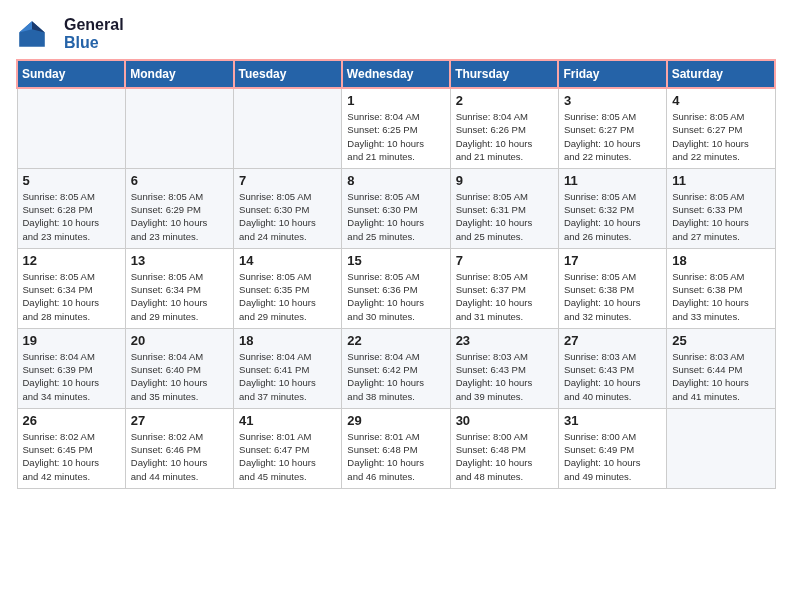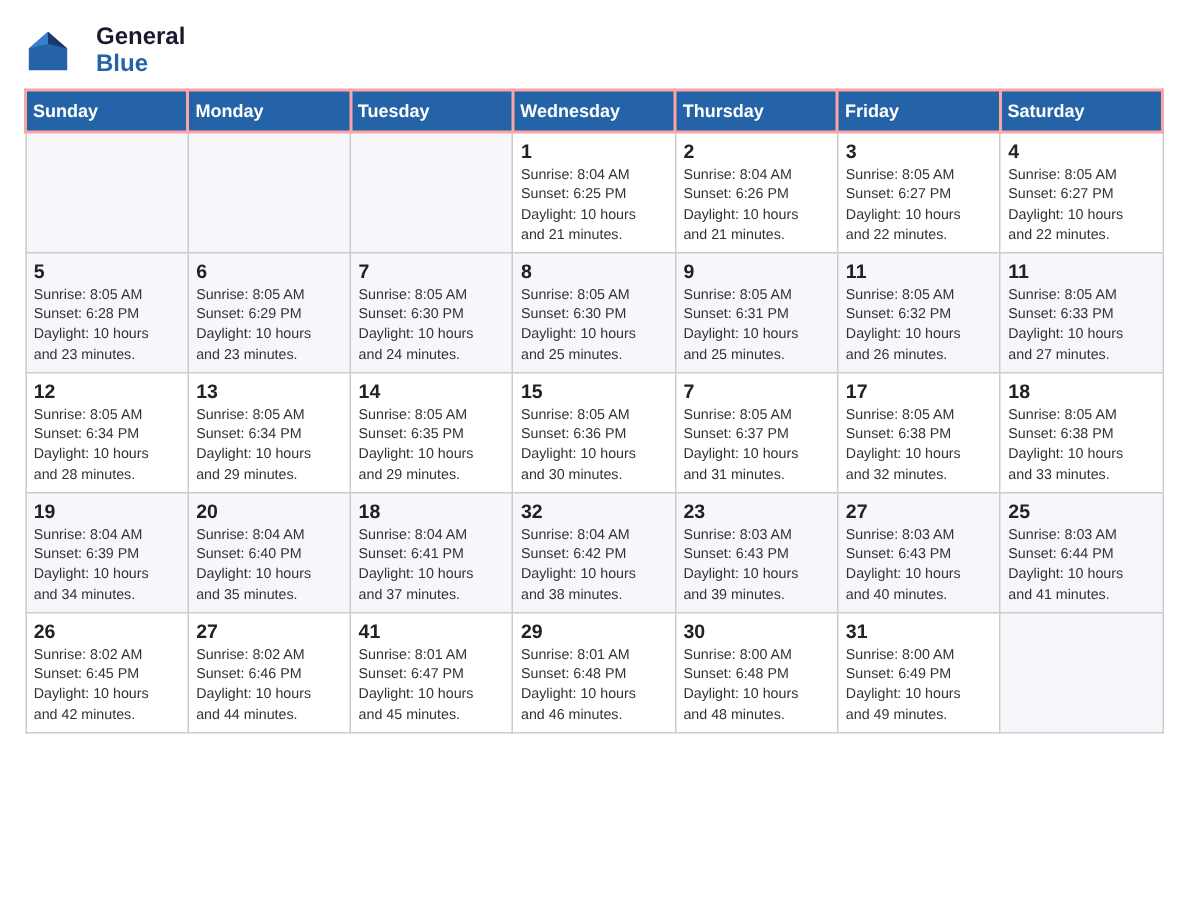--- a/index.html
+++ b/index.html
@@ -265,21 +265,21 @@
 and 35 minutes.</div>
         </td>
         <td>
           <span class="day-num">18</span>
           <div class="cell-content" style="white-space: pre-line;">Sunrise: 8:04 AM
 Sunset: 6:41 PM
 Daylight: 10 hours
 and 37 minutes.</div>
         </td>
         <td>
-          <span class="day-num">32</span>
+          <span class="day-num">22</span>
           <div class="cell-content" style="white-space: pre-line;">Sunrise: 8:04 AM
 Sunset: 6:42 PM
 Daylight: 10 hours
 and 38 minutes.</div>
         </td>
         <td>
           <span class="day-num">23</span>
           <div class="cell-content" style="white-space: pre-line;">Sunrise: 8:03 AM
 Sunset: 6:43 PM
 Daylight: 10 hours

